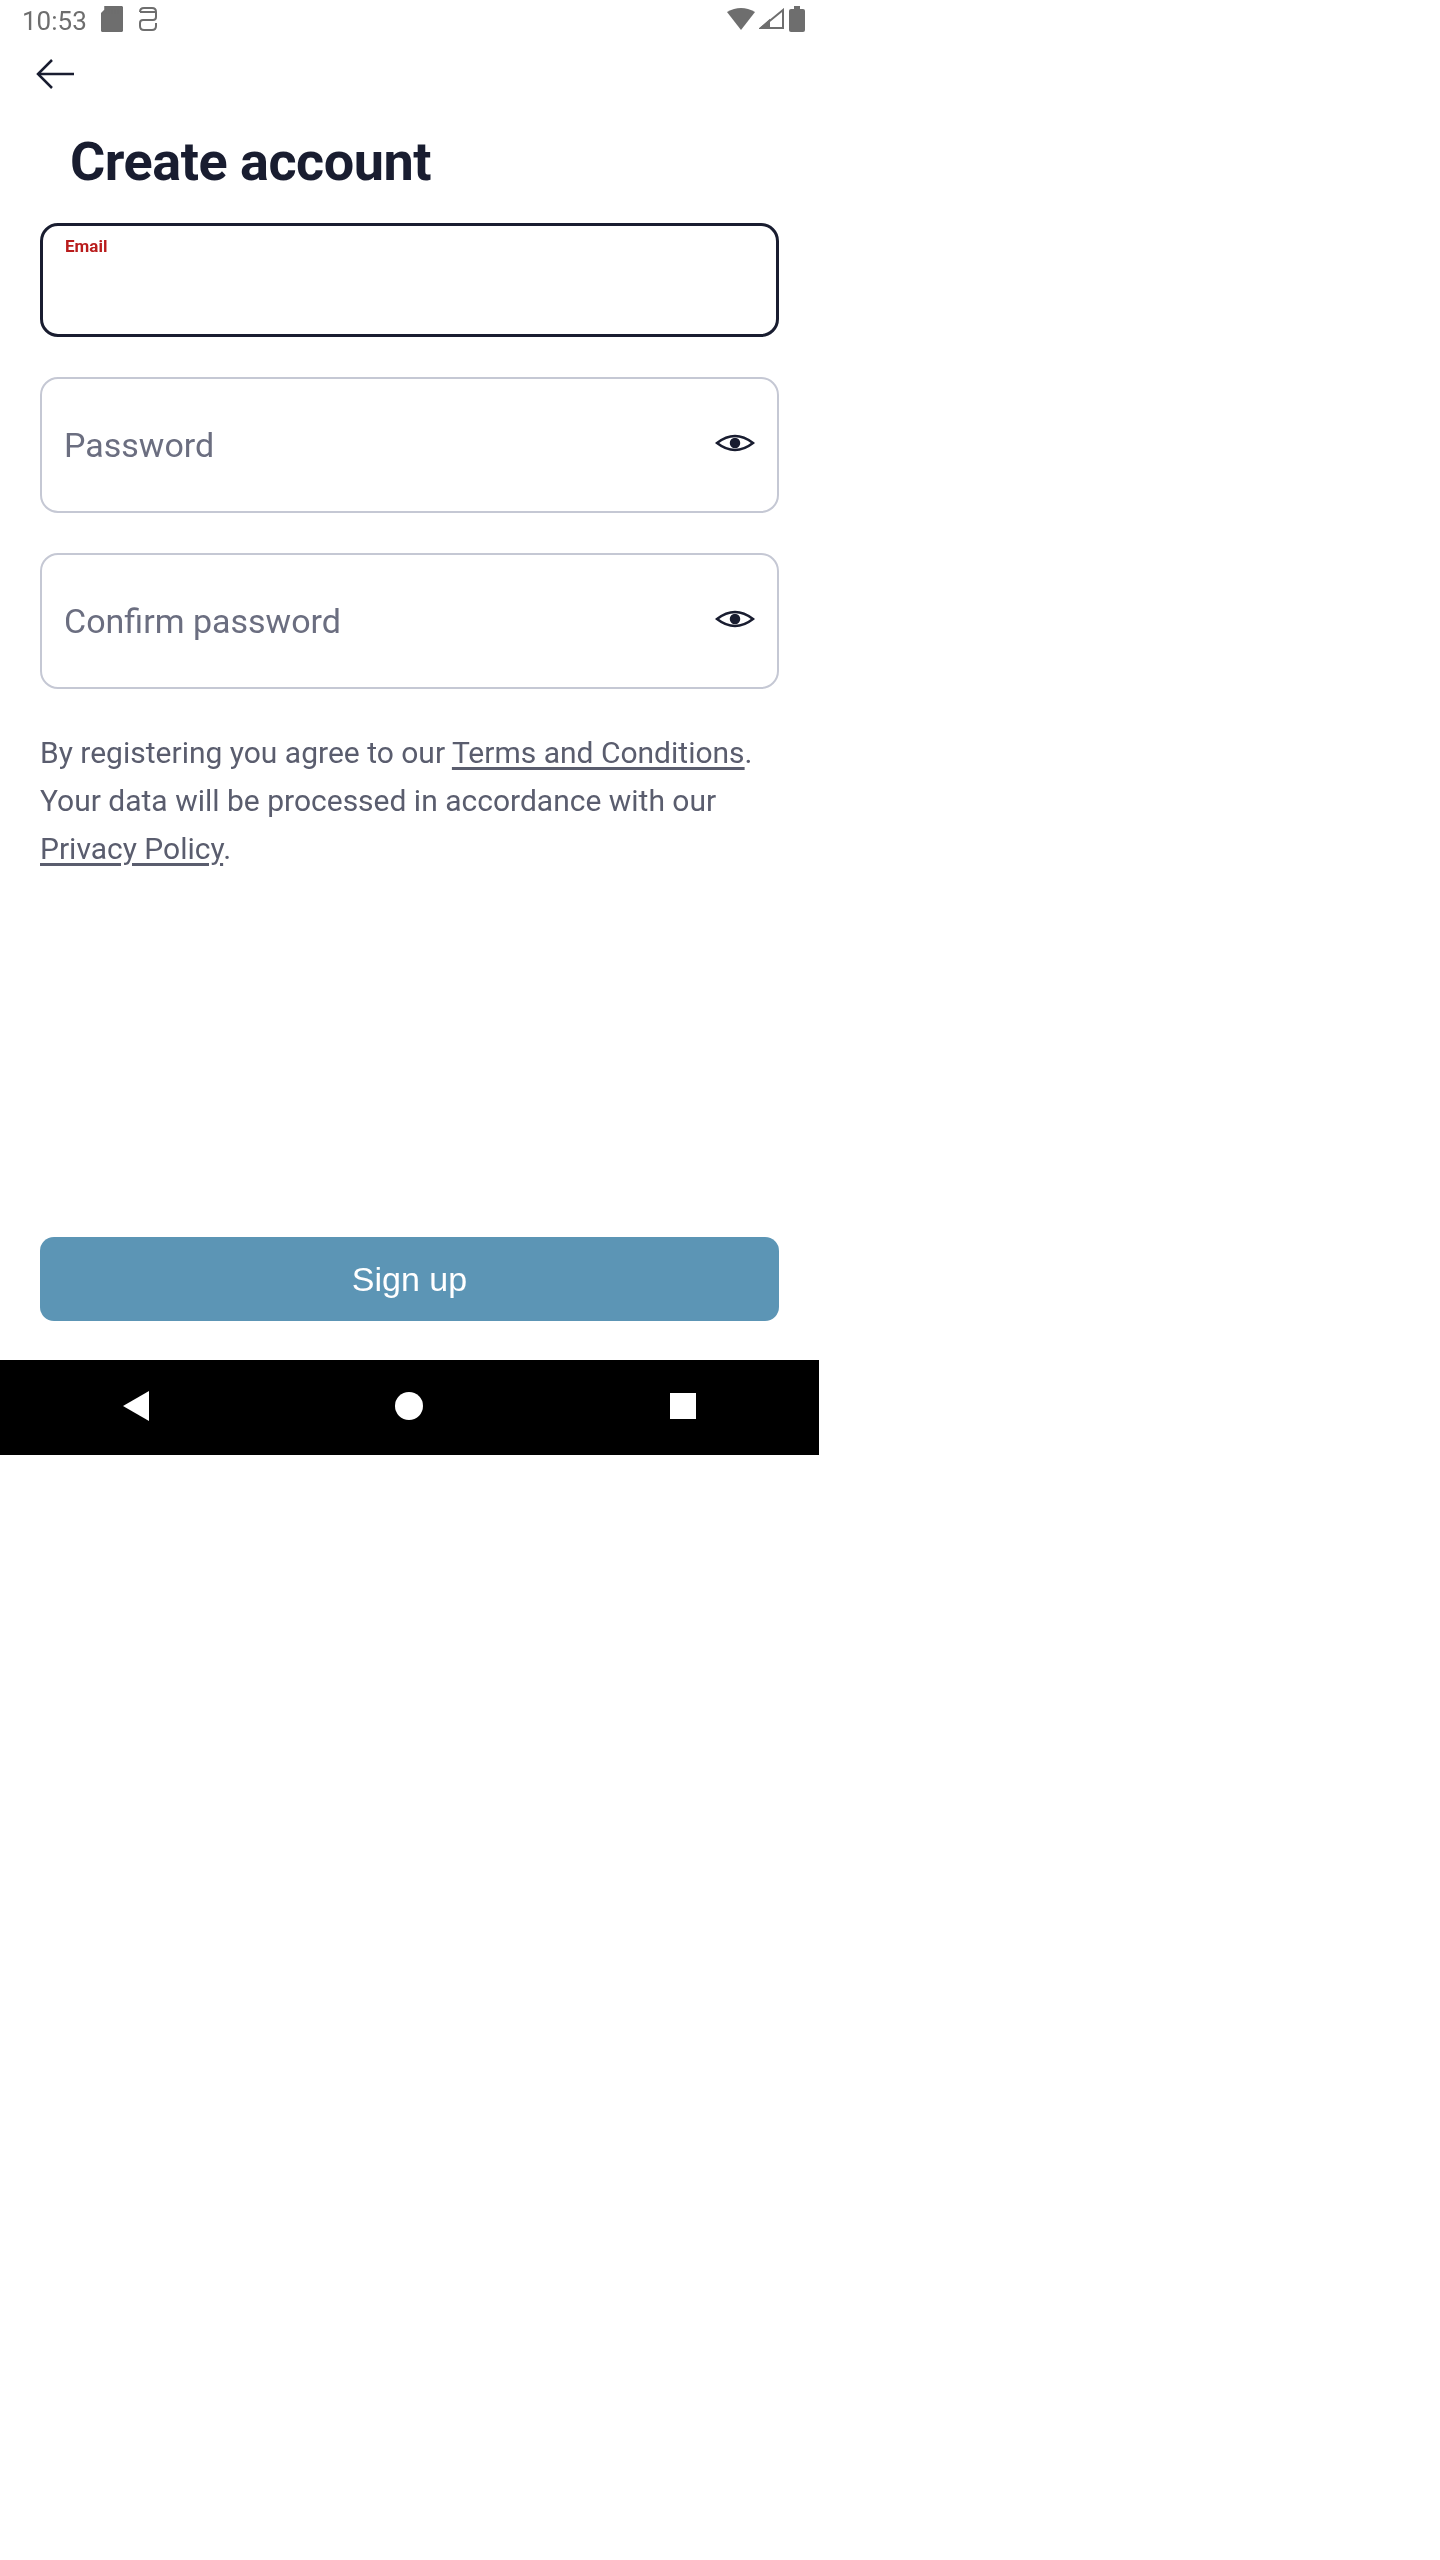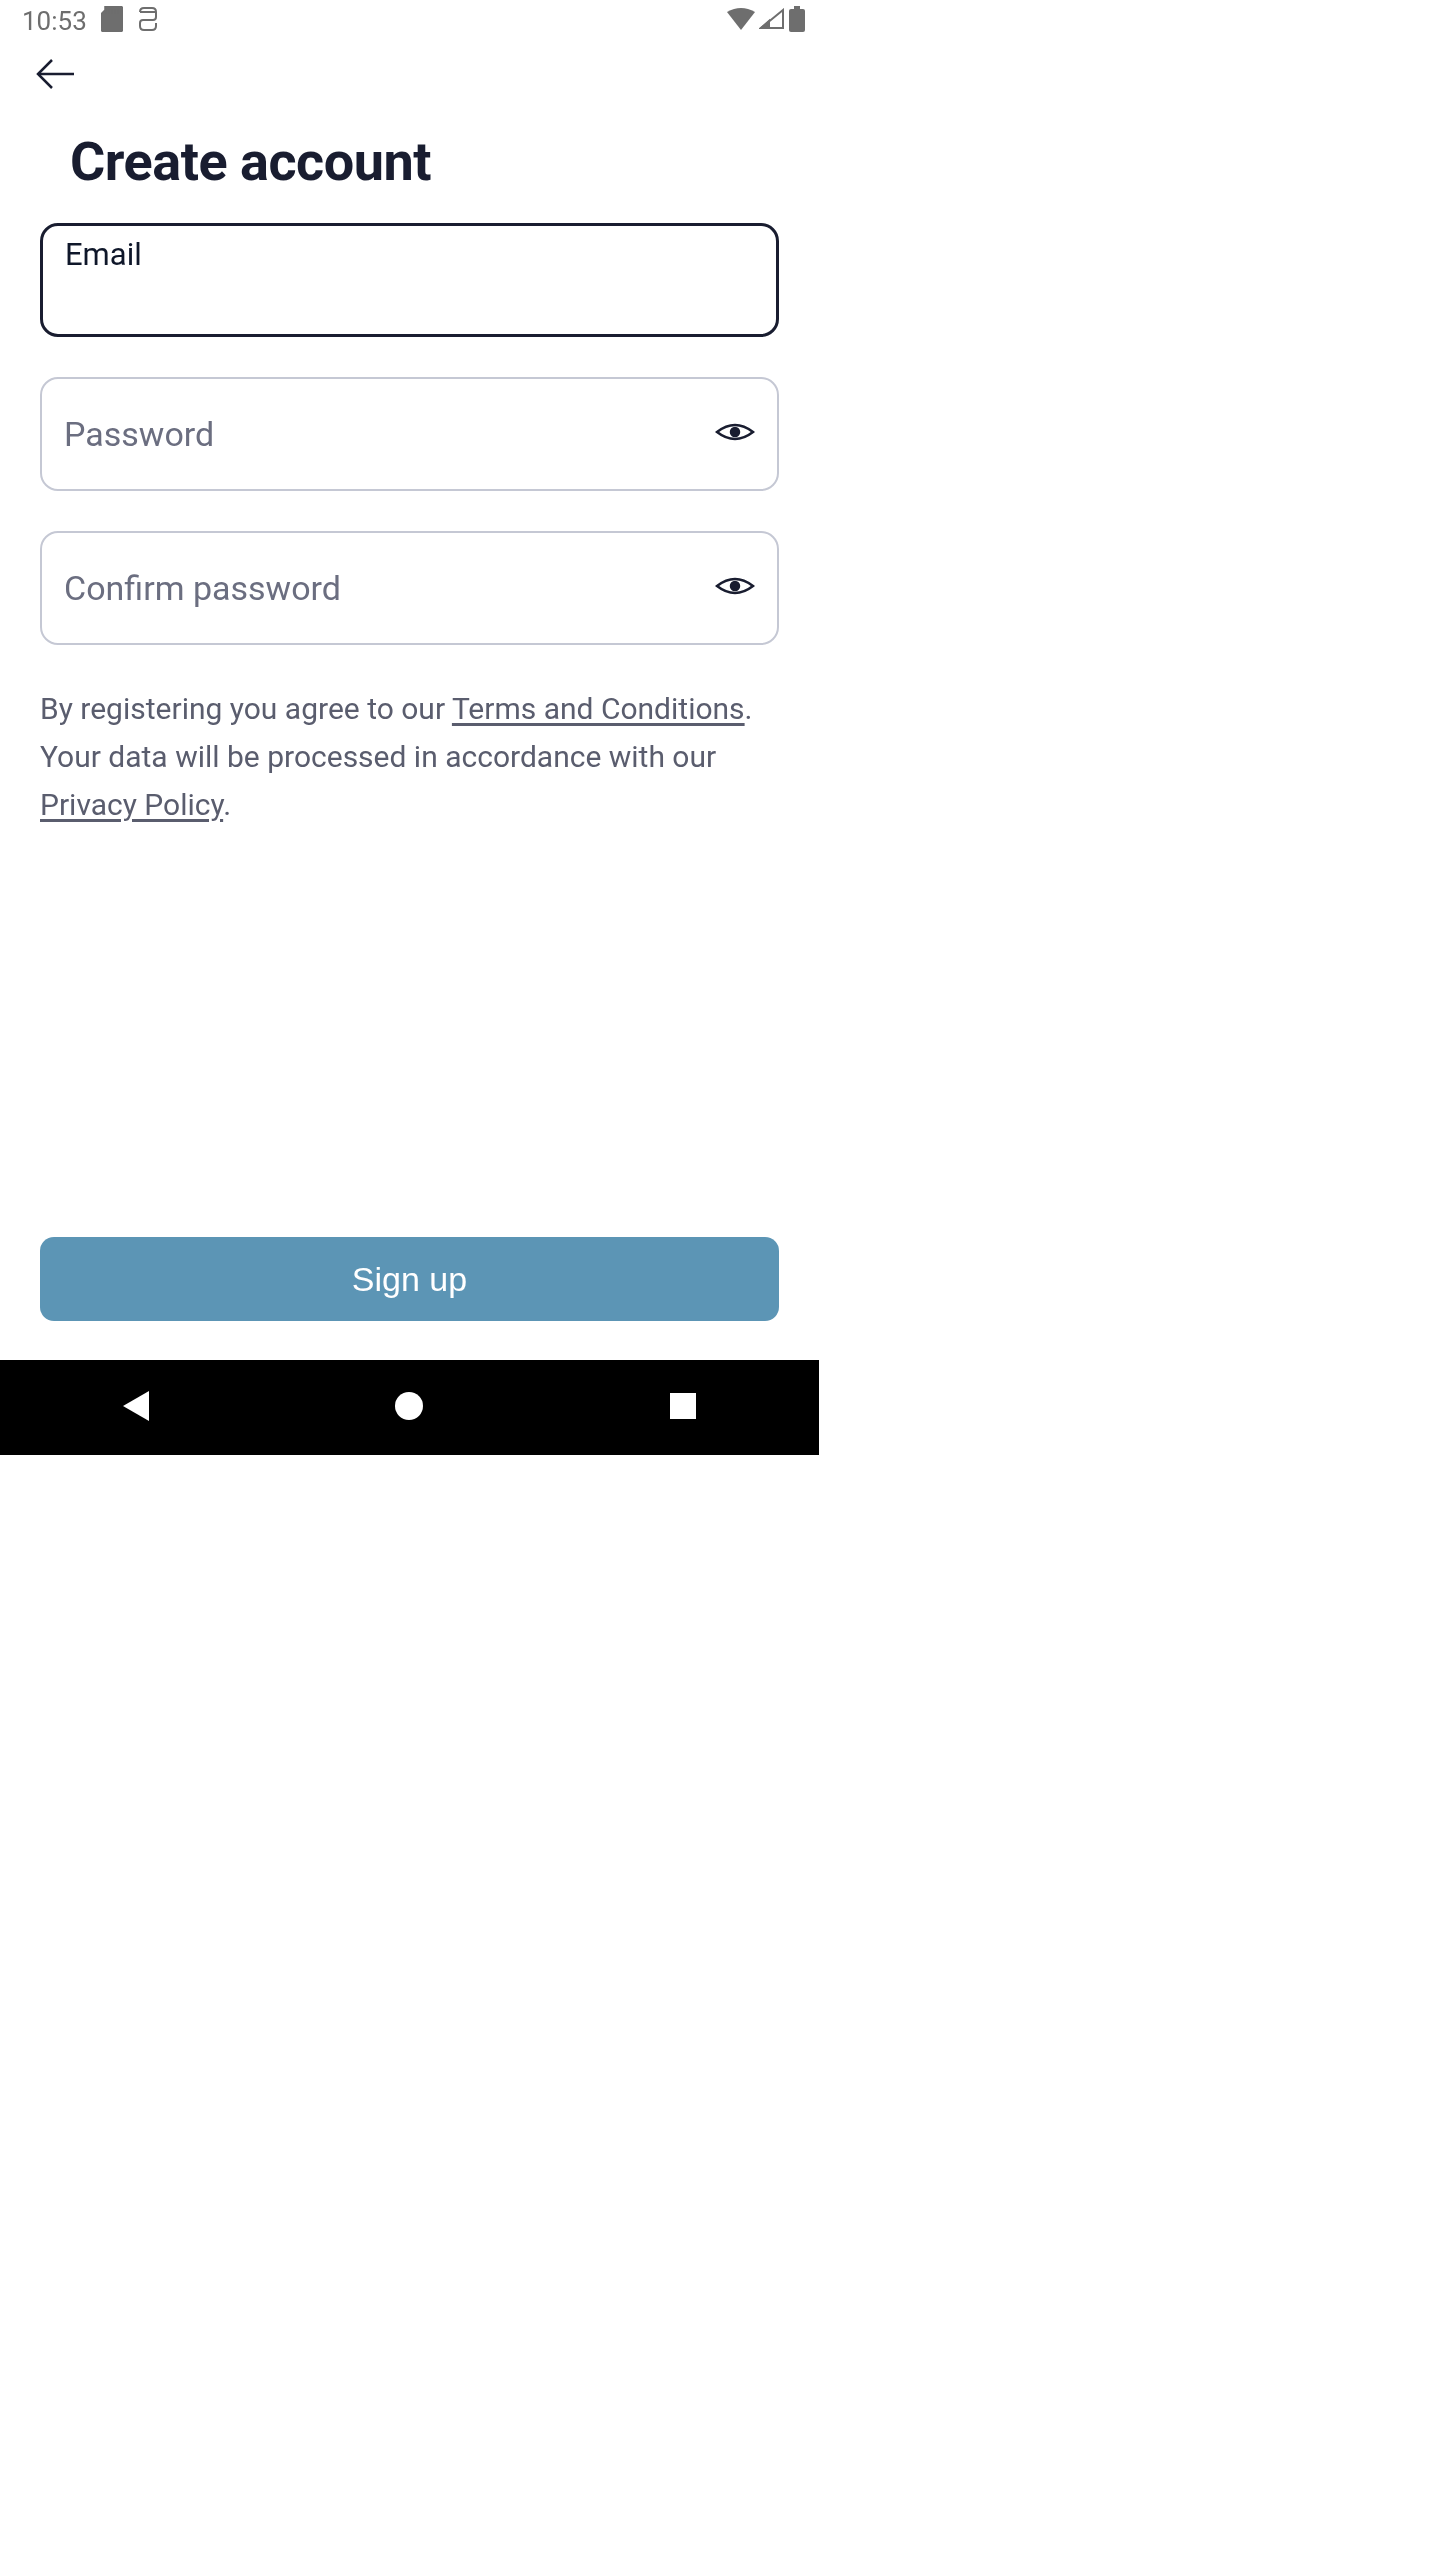--- a/index.html
+++ b/index.html
@@ -63,29 +63,30 @@
     .input-wrapper.focused {
       border: 3px solid #191d30;
       border-radius: 18px;
       padding: 10px 22px 18px 22px;
       height: 114px;
     }
     .input-wrapper.unfocused {
       border: 2px solid #c5c8d4;
       border-radius: 18px;
       padding: 32px 22px;
-      height: 114px;
+      height: 136px;
       display: flex;
       align-items: center;
       justify-content: space-between;
     }
     .floating-label {
-      font-size: 31px;
-      color: #0f172a;
+      font-size: 17px;
+      color: #b91c1c;
       display: block;
+      font-weight: bold;
     }
     .placeholder-label {
       font-size: 34px;
       color: #6b6e80;
     }
     .input-field {
       border: none;
       outline: none;
       width: 100%;
       font-size: 32px;

